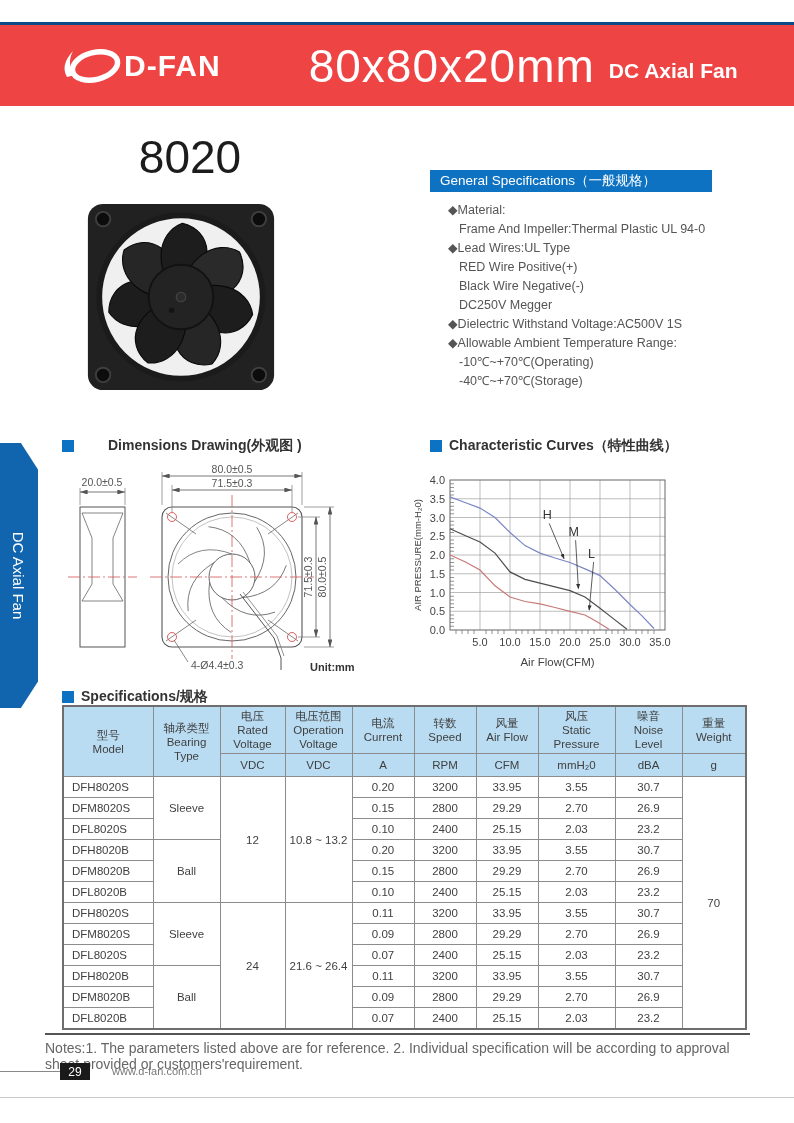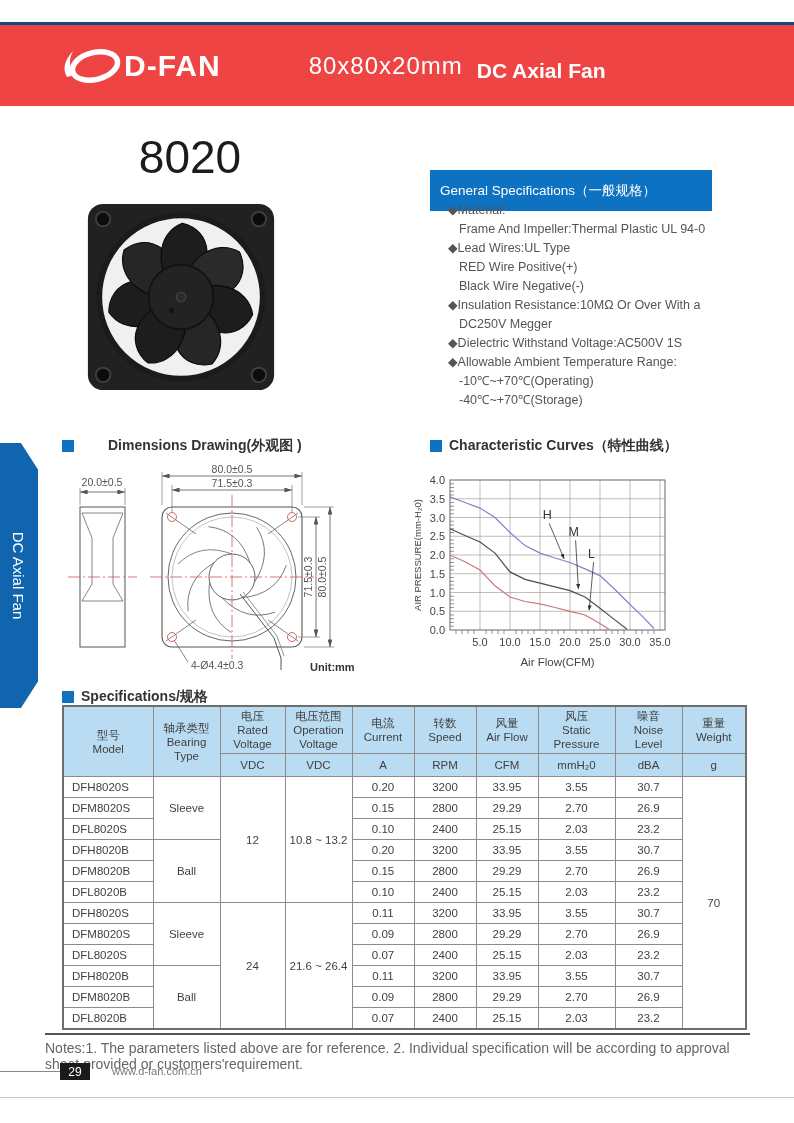--- a/index.html
+++ b/index.html
@@ -5,33 +5,33 @@
   html,body{margin:0;padding:0;background:#ffffff;}
   .page{position:relative;width:794px;height:1123px;background:#fff;
         font-family:"Liberation Sans",sans-serif;overflow:hidden;}
   .abs{position:absolute;}
 
   
   .band{left:0;top:22px;width:794px;height:81px;background:#ef4444;border-top:3px solid #0d4b86;
         display:flex;align-items:center;}
   .logo-wrap{display:flex;align-items:center;margin-left:60px;}
   .logo-text{color:#fff;font-size:30px;font-weight:bold;letter-spacing:1px;margin-left:2px;}
-  .band-size{color:#fff;font-size:24px;font-weight:400;letter-spacing:1px;margin-left:88px;}
+  .band-size{color:#fff;font-size:46px;font-weight:400;letter-spacing:1px;margin-left:88px;}
   .band-sub{color:#fff;font-size:21px;font-weight:600;margin-left:14px;padding-top:10px;}
 
   
   .side-tab{left:0;top:443px;width:38px;height:265px;background:#1165ae;
             clip-path:polygon(0 0,55% 0,100% 10%,100% 90%,55% 100%,0 100%);
             display:flex;align-items:center;justify-content:center;}
   .side-tab span{color:#fff;font-size:15px;white-space:nowrap;transform:rotate(90deg);}
 
   .model-title{left:95px;top:130px;width:190px;text-align:center;font-size:46px;color:#1c1c1c;}
 
   
-  .gs-bar{left:430px;top:170px;width:272px;height:41px;background:#0e72c2;color:#fff;
+  .gs-bar{left:430px;top:170px;width:272px;height:22px;background:#0e72c2;color:#fff;
           font-size:13.5px;display:flex;align-items:center;padding-left:10px;}
   .gs-list{left:448px;top:201px;width:340px;}
   .gs-line{font-size:12.5px;color:#555;line-height:19px;}
   .gs-line.ind{padding-left:11px;}
 
   
   .sec-title{display:flex;align-items:center;font-size:14px;color:#333;font-weight:600;}
   .sec-sq{width:12px;height:12px;background:#0e72c2;margin-right:7px;flex:0 0 auto;}
 
   
@@ -100,21 +100,20 @@
     <circle cx="91" cy="91" r="3.8" fill="#0c0c0c" stroke="#3f3f3f" stroke-width="1"></circle>
   </svg>
 
   <div class="abs gs-bar">General Specifications（一般规格）</div>
   <div class="abs gs-list" id="gs-lines">
       <div class="gs-line">◆Material:</div>
       <div class="gs-line ind">Frame And Impeller:Thermal Plastic UL 94-0</div>
       <div class="gs-line">◆Lead Wires:UL Type</div>
       <div class="gs-line ind">RED Wire Positive(+)</div>
       <div class="gs-line ind">Black Wire Negative(-)</div>
-      <div class="gs-line">◆Insulation Resistance:10MΩ Or Over With a</div>
       <div class="gs-line ind">DC250V Megger</div>
       <div class="gs-line">◆Dielectric Withstand Voltage:AC500V 1S</div>
       <div class="gs-line">◆Allowable Ambient Temperature Range:</div>
       <div class="gs-line ind">-10℃~+70℃(Operating)</div>
       <div class="gs-line ind">-40℃~+70℃(Storage)</div>
     </div>
 
   <div class="abs sec-title" style="left:62px;top:437px;gap:27px;">
     <span class="sec-sq"></span>
     <span>Dimensions Drawing(外观图 )</span>

